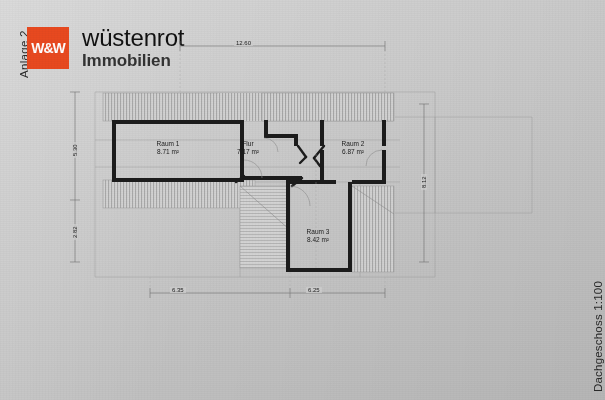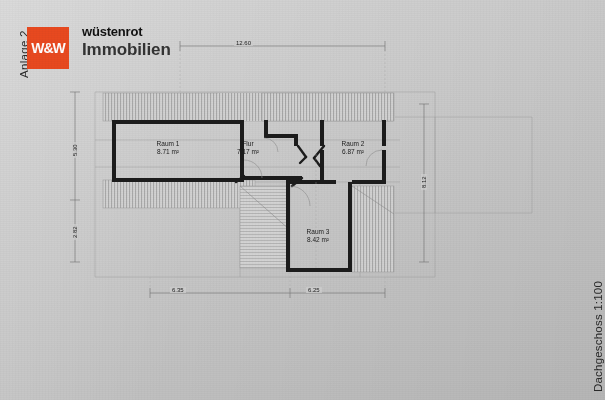--- a/index.html
+++ b/index.html
@@ -54,21 +54,21 @@
     width:42px;height:42px;
     background:#e8491f;
     display:flex;align-items:center;justify-content:center;
   }
   #logo-mark span{
     color:#fff;font-weight:bold;font-size:14px;letter-spacing:-1px;
     font-family:"Liberation Sans", sans-serif;
   }
   #logo-text{position:absolute;left:55px;top:-2px;}
   #brand-name{
-    font-size:13px;font-weight:bold;color:#111;letter-spacing:-0.2px;line-height:1.05;
+    font-size:24px;font-weight:normal;color:#111;letter-spacing:-0.2px;line-height:1.05;
   }
   #brand-sub{
     font-size:17px;font-weight:bold;color:#333;letter-spacing:-0.1px;line-height:1.15;margin-top:1px;
   }
 
   
   #drawing{position:absolute;left:0;top:0;width:605px;height:400px;}
   #drawing svg{display:block;}
 
   

